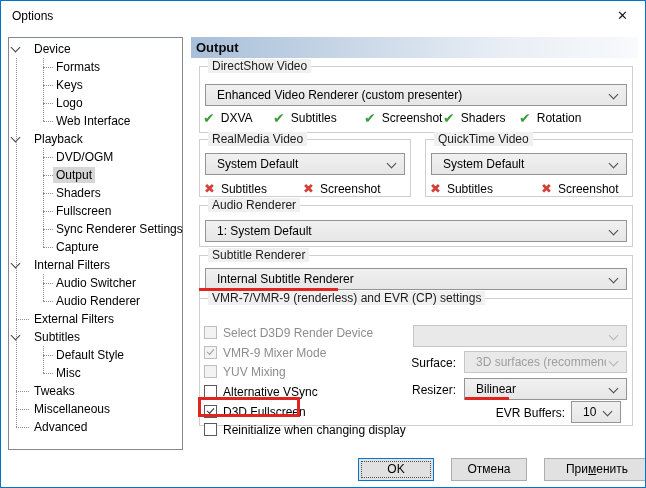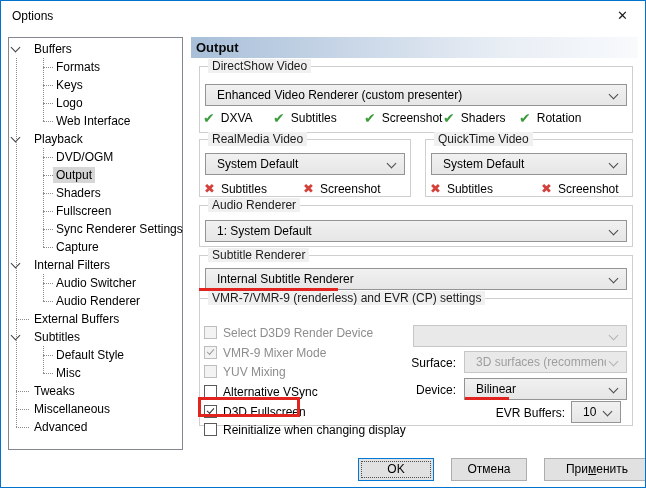--- a/index.html
+++ b/index.html
@@ -71,21 +71,21 @@
 
   <div class="tree">
     <div class="vg" style="left:7px;top:20px;height:369px;"></div>
     <div class="vg" style="left:34px;top:20px;height:63px;"></div>
     <div class="vg" style="left:34px;top:110px;height:99px;"></div>
     <div class="vg" style="left:34px;top:236px;height:27px;"></div>
     <div class="vg" style="left:34px;top:308px;height:27px;"></div>
 
     <div class="trow" style="top:2px;">
       <span class="chev"></span>
-      <span class="lbl" style="left:22px;">Buffers</span>
+      <span class="lbl" style="left:22px;">Device</span>
     </div>
     <div class="trow" style="top:20px;">
       <span class="stub" style="left:34px;width:10px;"></span>
       <span class="lbl" style="left:44px;">Formats</span>
     </div>
     <div class="trow" style="top:38px;">
       <span class="stub" style="left:34px;width:10px;"></span>
       <span class="lbl" style="left:44px;">Keys</span>
     </div>
     <div class="trow" style="top:56px;">
@@ -131,21 +131,21 @@
     <div class="trow" style="top:236px;">
       <span class="stub" style="left:34px;width:10px;"></span>
       <span class="lbl" style="left:44px;">Audio Switcher</span>
     </div>
     <div class="trow" style="top:254px;">
       <span class="stub" style="left:34px;width:10px;"></span>
       <span class="lbl" style="left:44px;">Audio Renderer</span>
     </div>
     <div class="trow" style="top:272px;">
       <span class="stub" style="left:7px;width:13px;"></span>
-      <span class="lbl" style="left:22px;">External Buffers</span>
+      <span class="lbl" style="left:22px;">External Filters</span>
     </div>
     <div class="trow" style="top:290px;">
       <span class="chev"></span>
       <span class="lbl" style="left:22px;">Subtitles</span>
     </div>
     <div class="trow" style="top:308px;">
       <span class="stub" style="left:34px;width:10px;"></span>
       <span class="lbl" style="left:44px;">Default Style</span>
     </div>
     <div class="trow" style="top:344px;">
@@ -281,21 +281,21 @@
 
   <div class="combo disabled" style="left:412px;top:324px;width:214px;">
     <span class="txt"></span>
     <span class="carrow"></span>
   </div>
   <div class="rlabel" style="left:360px;width:95px;top:355px;">Surface:</div>
   <div class="combo disabled" style="left:463px;top:350px;width:163px;">
     <span class="txt">3D surfaces (recommended)</span>
     <span class="carrow"></span>
   </div>
-  <div class="rlabel" style="left:360px;width:95px;top:382px;">Device:</div>
+  <div class="rlabel" style="left:360px;width:95px;top:382px;">Resizer:</div>
   <div class="combo" style="left:463px;top:377px;width:163px;">
     <span class="txt">Bilinear</span>
     <span class="carrow"></span>
   </div>
   <div class="rlabel" style="left:460px;width:104px;top:405px;">EVR Buffers:</div>
   <div class="combo" style="left:570px;top:400px;width:50px;">
     <span class="txt">10</span>
     <span class="carrow"></span>
   </div>
 

